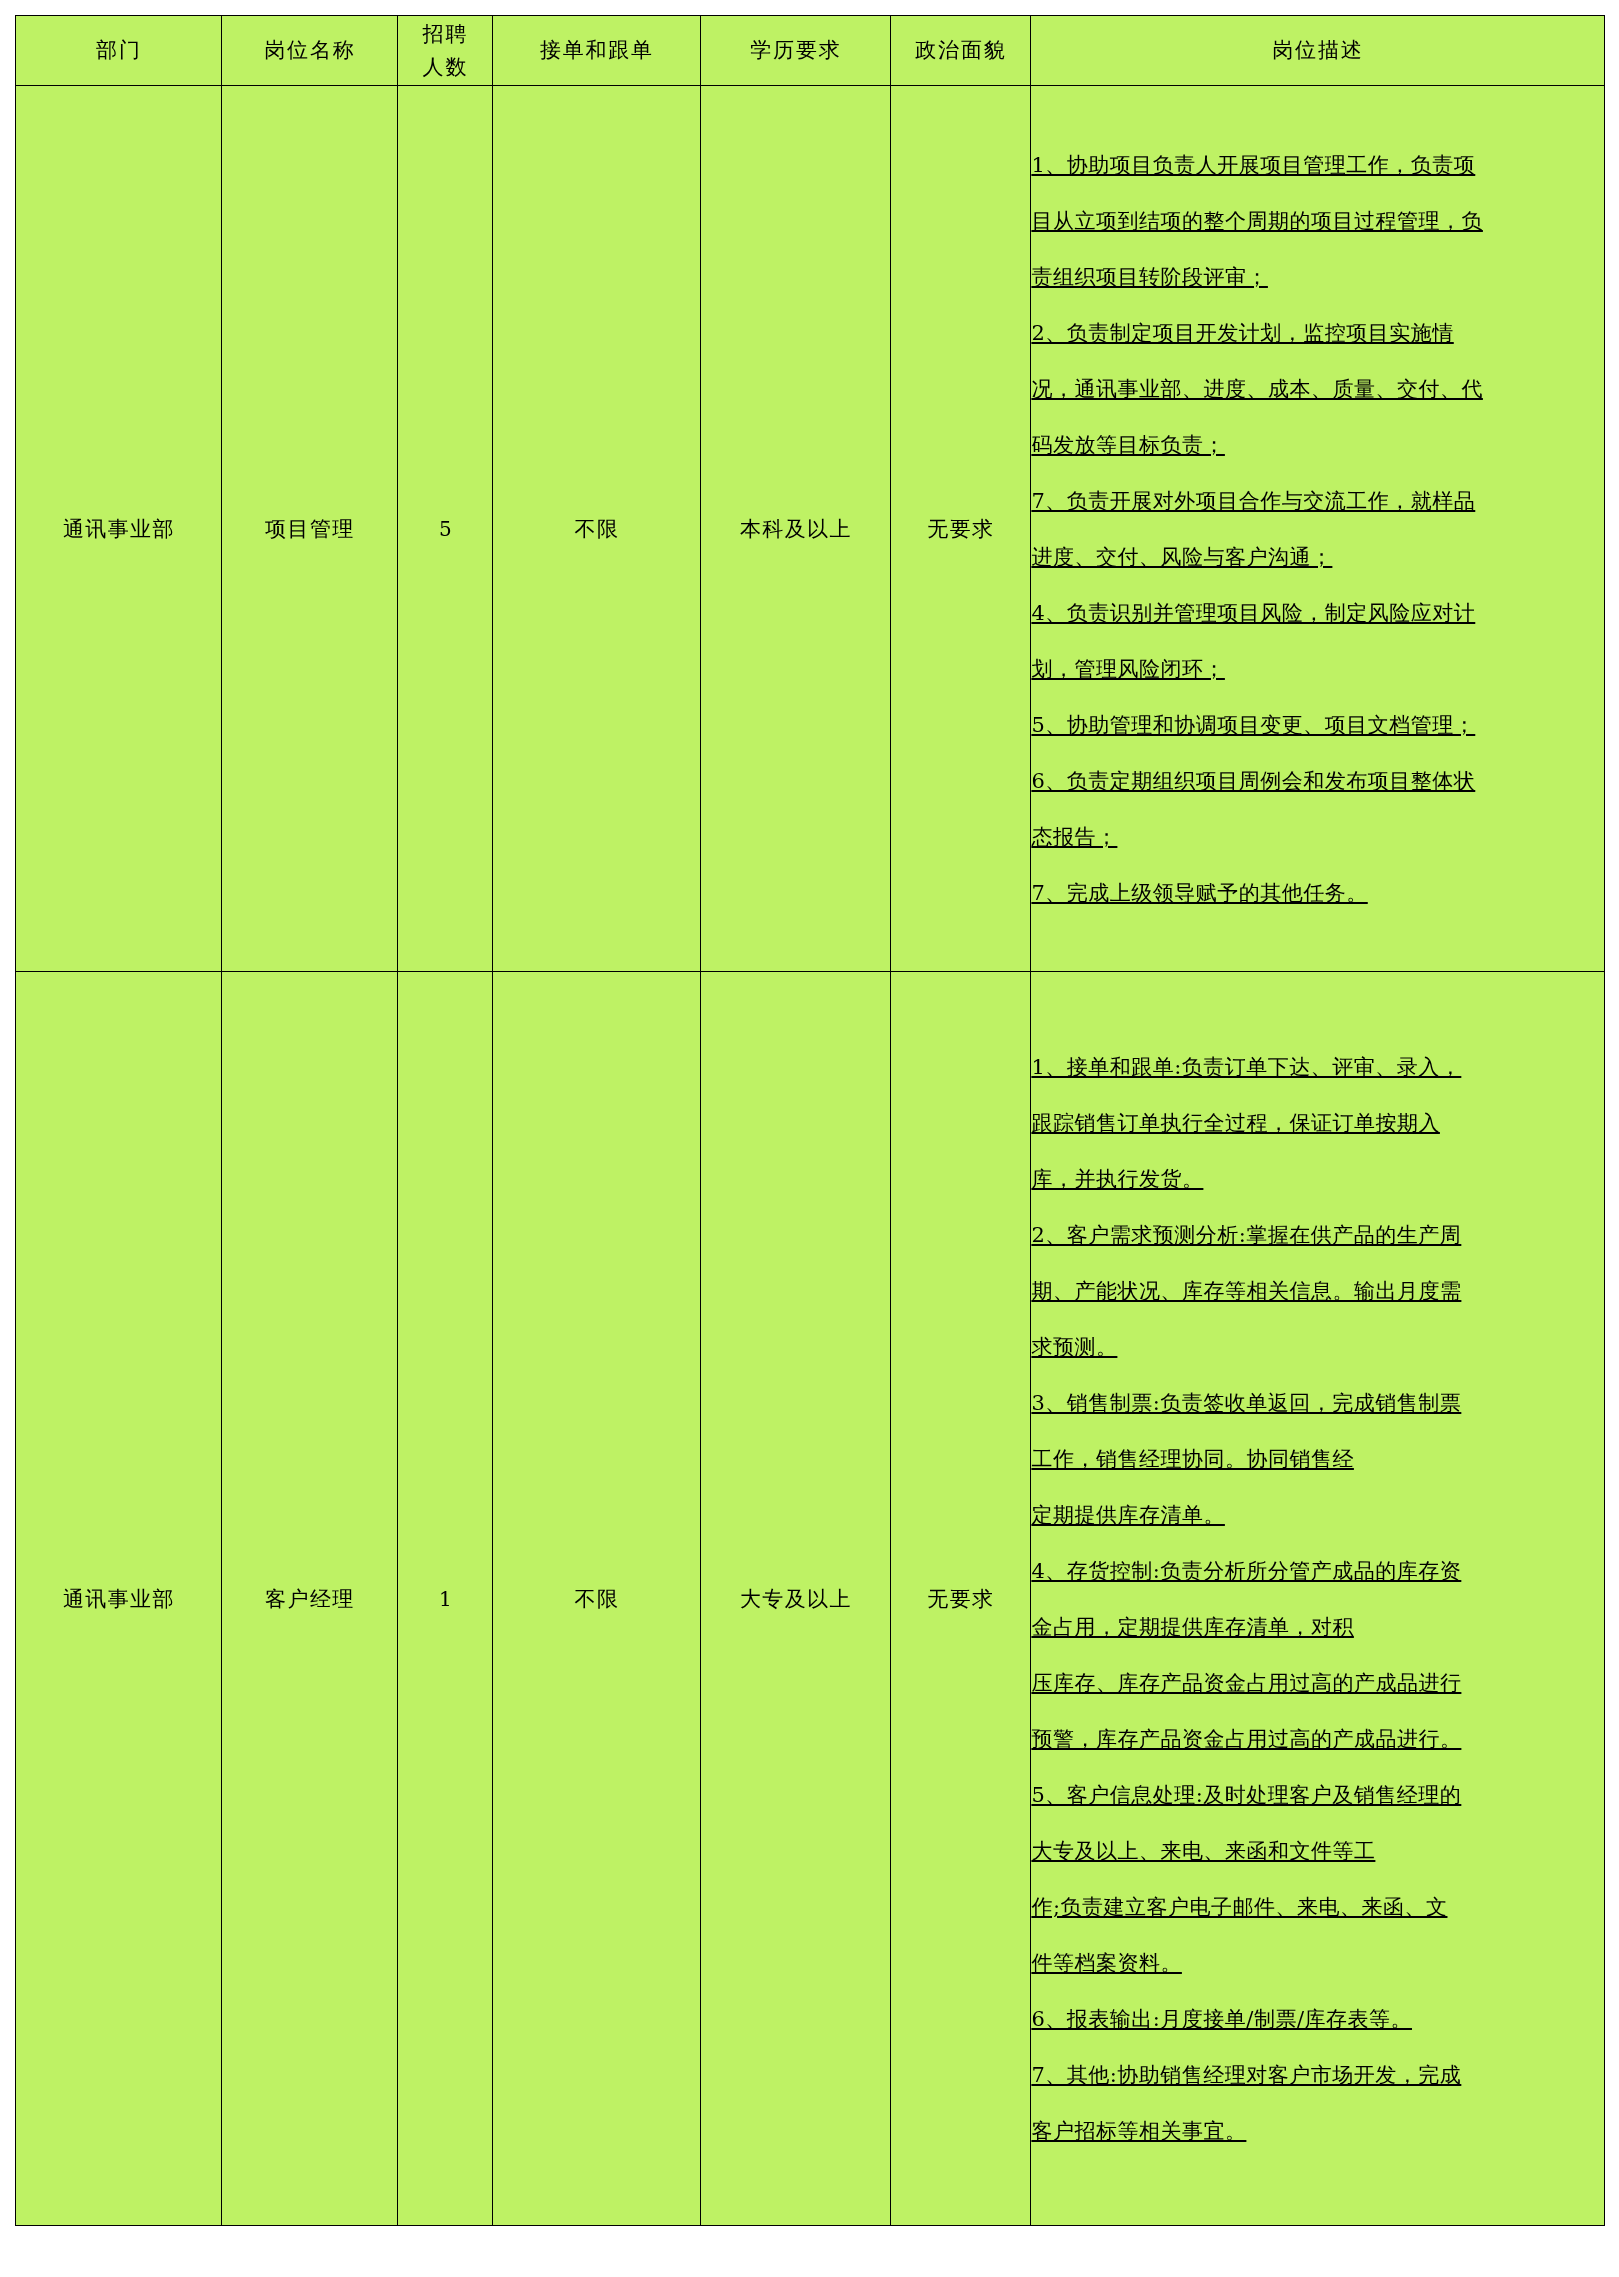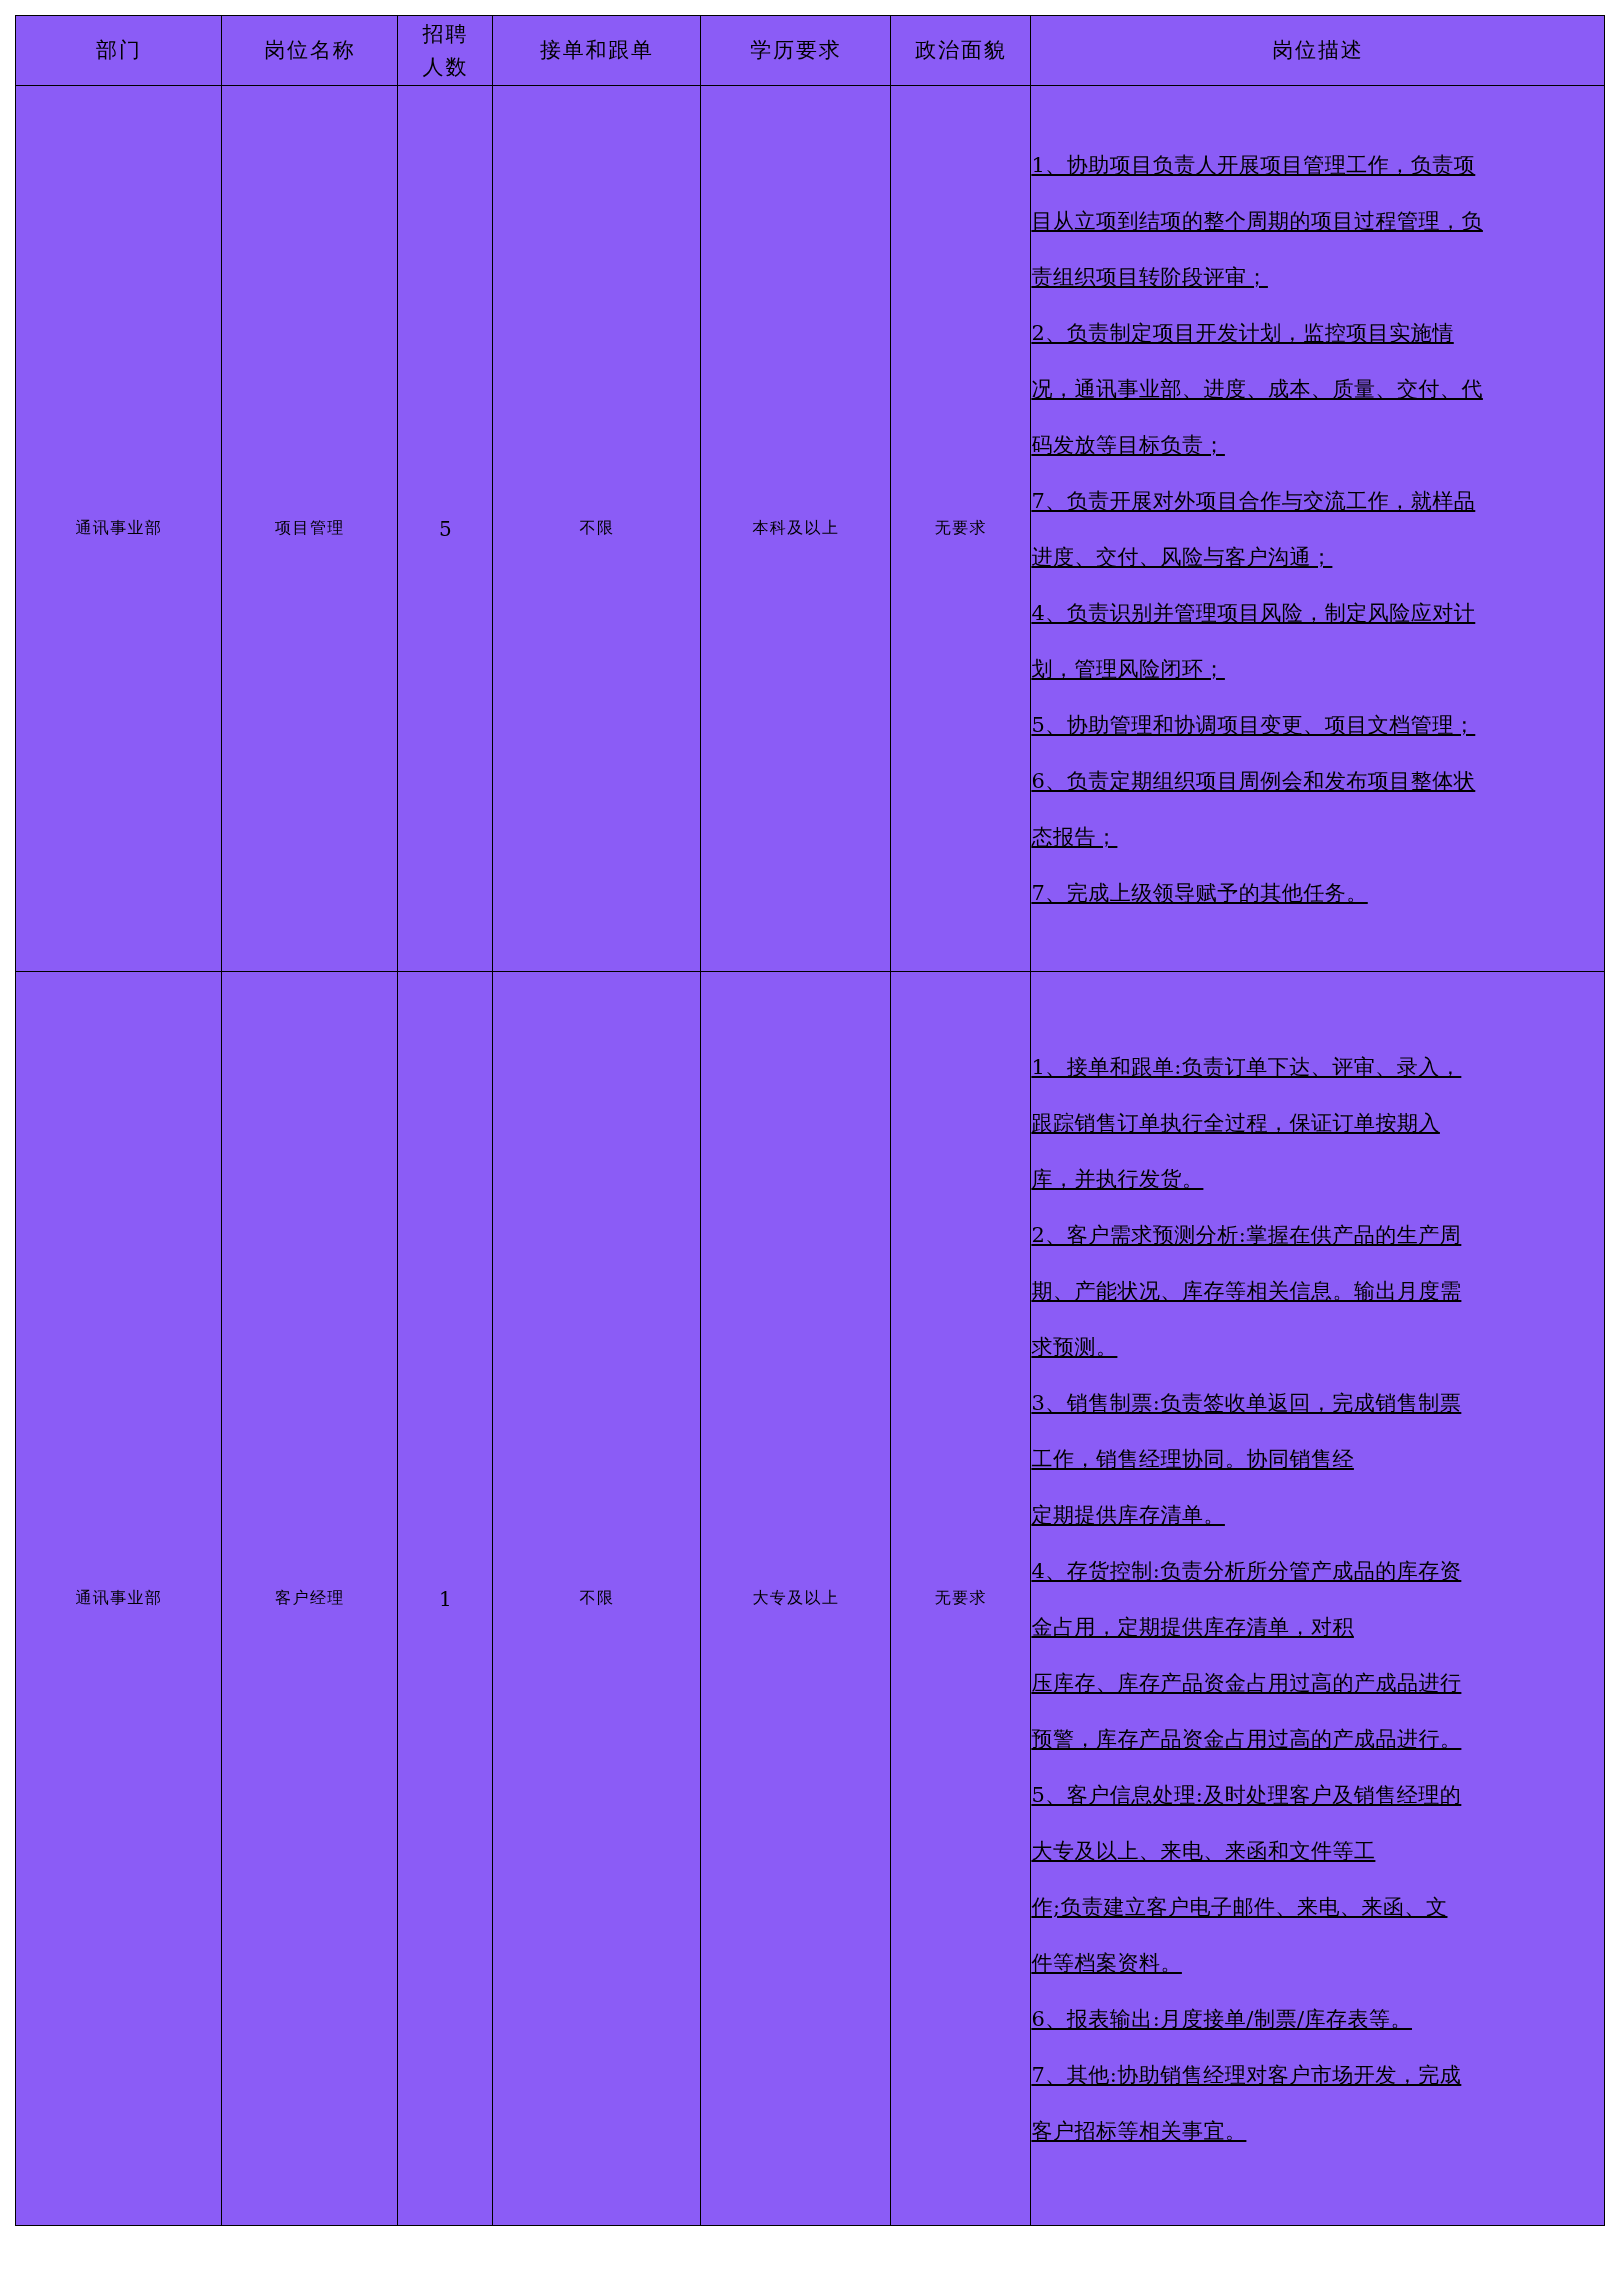--- a/index.html
+++ b/index.html
@@ -10,21 +10,21 @@
     -webkit-font-smoothing:antialiased;
   }
   #page{position:relative;width:1619px;height:2278px;box-sizing:border-box;}
 
   table.recruit{
     position:absolute;
     left:15.4px; top:15.4px;
     width:1590px;
     border-collapse:collapse;
     table-layout:fixed;
-    background:#8b5cf6;
+    background:#bef264;
   }
   table.recruit td, table.recruit th{
     border:0.9px solid #000;
     padding:0;
     vertical-align:middle;
     font-weight:normal;
   }
   
   table.recruit{border:1.8px solid #000;}
 
@@ -45,21 +45,21 @@
   }
   thead td .hdr{
     display:block;
     line-height:31px;
   }
   thead td.two-line .hdr{
     line-height:33px;
   }
 
   tbody td{
-    font-size:16px;
+    font-size:21px;
   }
   td.center{
     text-align:center;
     letter-spacing:1.4px;
   }
   td.num{
     text-align:center;
     font-size:20px;
   }
   td.desc{

